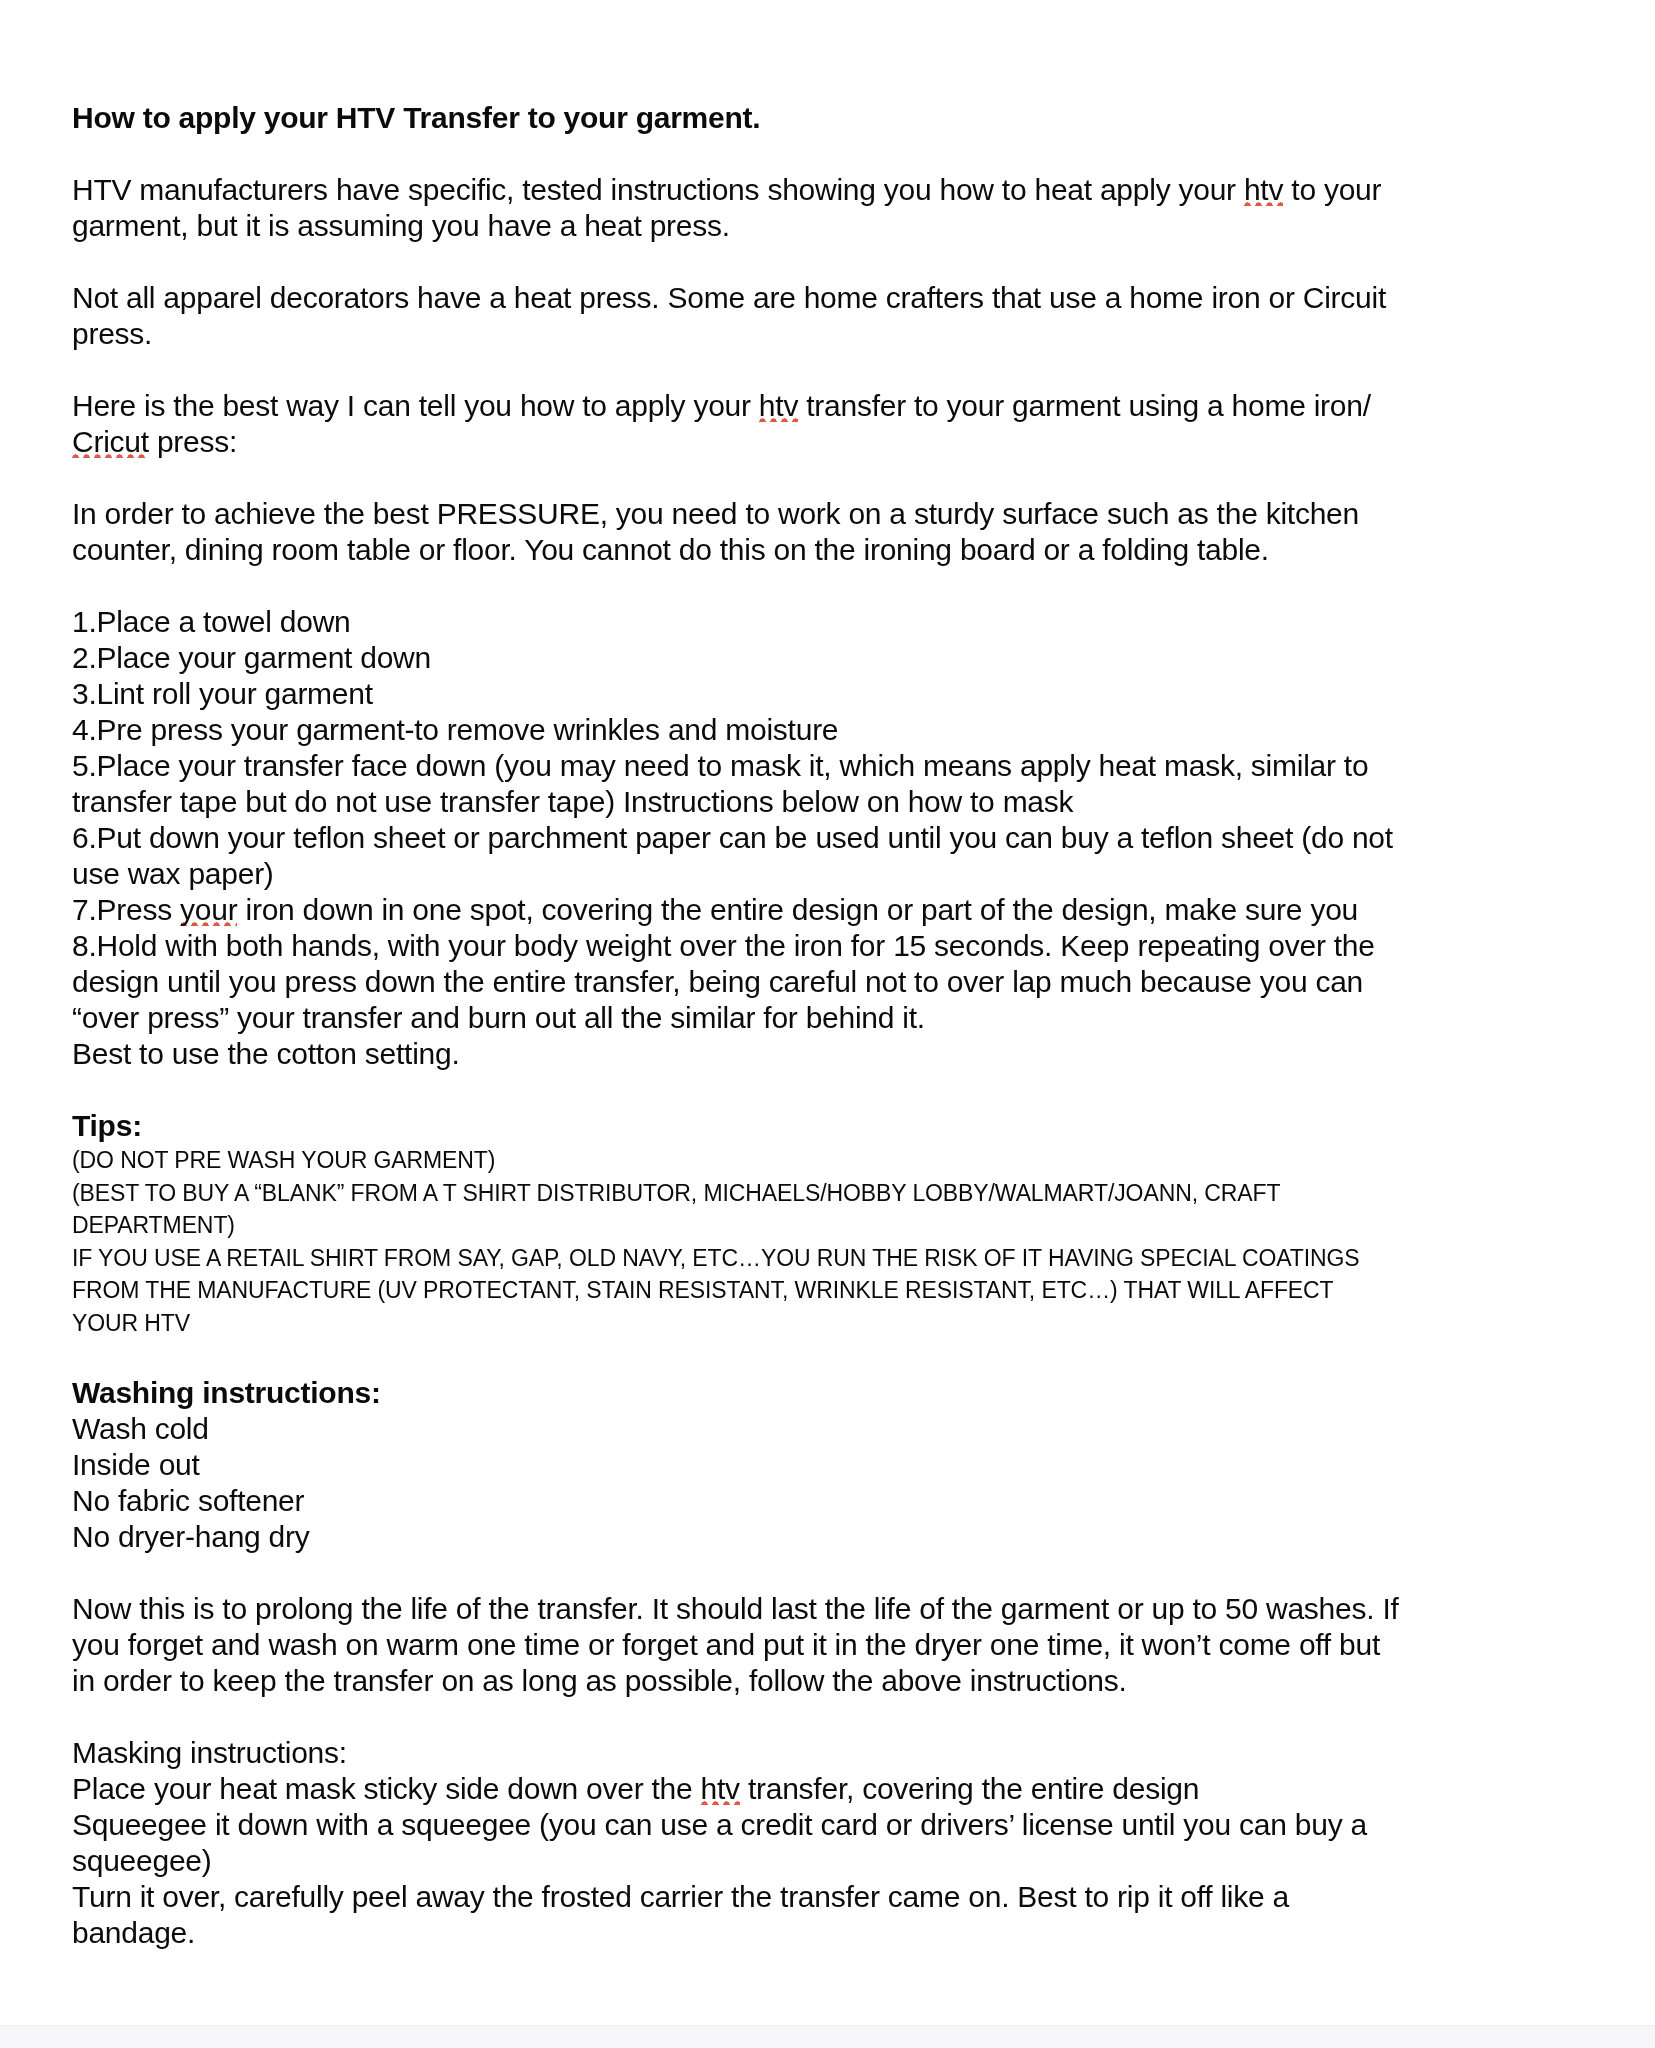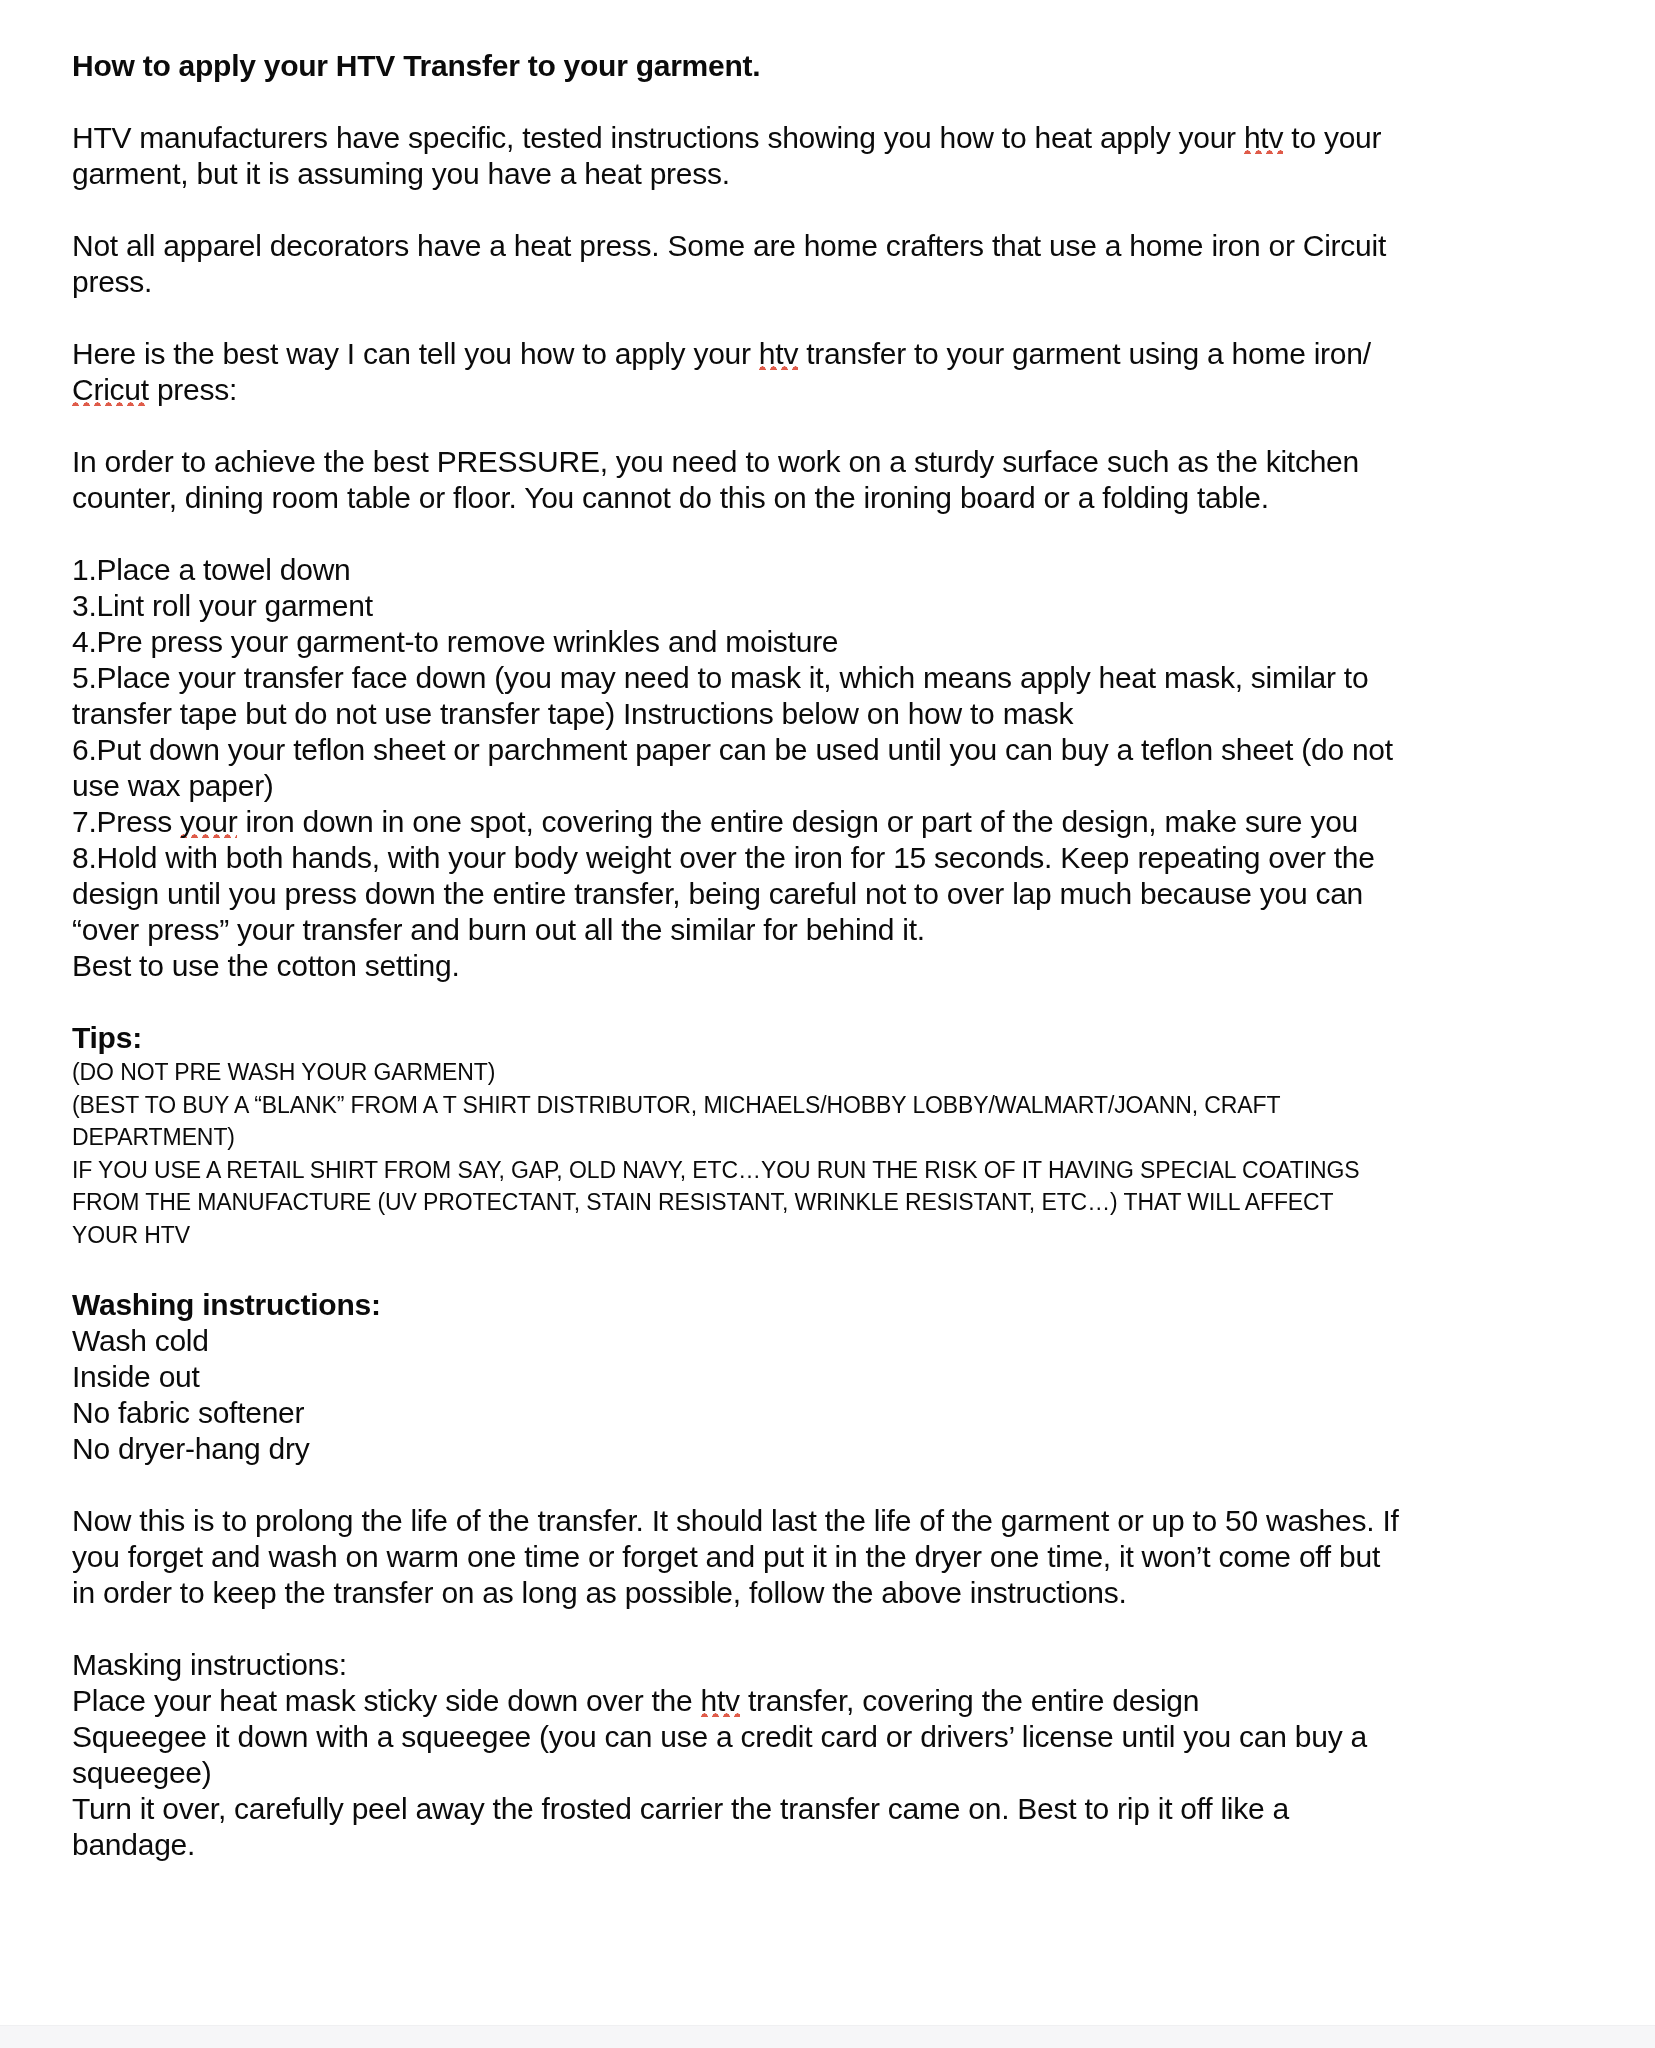--- a/index.html
+++ b/index.html
@@ -14,21 +14,21 @@
     overflow:hidden;
     position:relative;
     font-family:"Liberation Sans","DejaVu Sans",sans-serif;
     color:var(--text-color);
     -webkit-font-smoothing:antialiased;
   }
   .doc{
     position:absolute;
     top:0;left:0;
     width:1631px;
-    padding:48px 50px 0 72px;
+    padding:100px 50px 0 72px;
     box-sizing:border-box;
     font-size:30px;
     line-height:36px;
     letter-spacing:-0.25px;
   }
   .title{
     font-weight:bold;
     font-size:30px;
     line-height:36px;
   }
@@ -72,20 +72,21 @@
       <div class="block">
         <div class="line">Here is the best way I can tell you how to apply your <span class="sp">htv</span> transfer to your garment using a home iron/</div>
         <div class="line"><span class="sp">Cricut</span> press:</div>
       </div>
       <div class="block">
         <div class="line">In order to achieve the best PRESSURE, you need to work on a sturdy surface such as the kitchen</div>
         <div class="line">counter, dining room table or floor. You cannot do this on the ironing board or a folding table.</div>
       </div>
       <div class="block">
         <div class="line">1.Place a towel down</div>
+        <div class="line">2.Place your garment down</div>
         <div class="line">3.Lint roll your garment</div>
         <div class="line">4.Pre press your garment-to remove wrinkles and moisture</div>
         <div class="line">5.Place your transfer face down (you may need to mask it, which means apply heat mask, similar to</div>
         <div class="line">transfer tape but do not use transfer tape) Instructions below on how to mask</div>
         <div class="line">6.Put down your teflon sheet or parchment paper can be used until you can buy a teflon sheet (do not</div>
         <div class="line">use wax paper)</div>
         <div class="line">7.Press <span class="sp">your</span> iron down in one spot, covering the entire design or part of the design, make sure you</div>
         <div class="line">8.Hold with both hands, with your body weight over the iron for 15 seconds. Keep repeating over the</div>
         <div class="line">design until you press down the entire transfer, being careful not to over lap much because you can</div>
         <div class="line">“over press” your transfer and burn out all the similar for behind it.</div>

